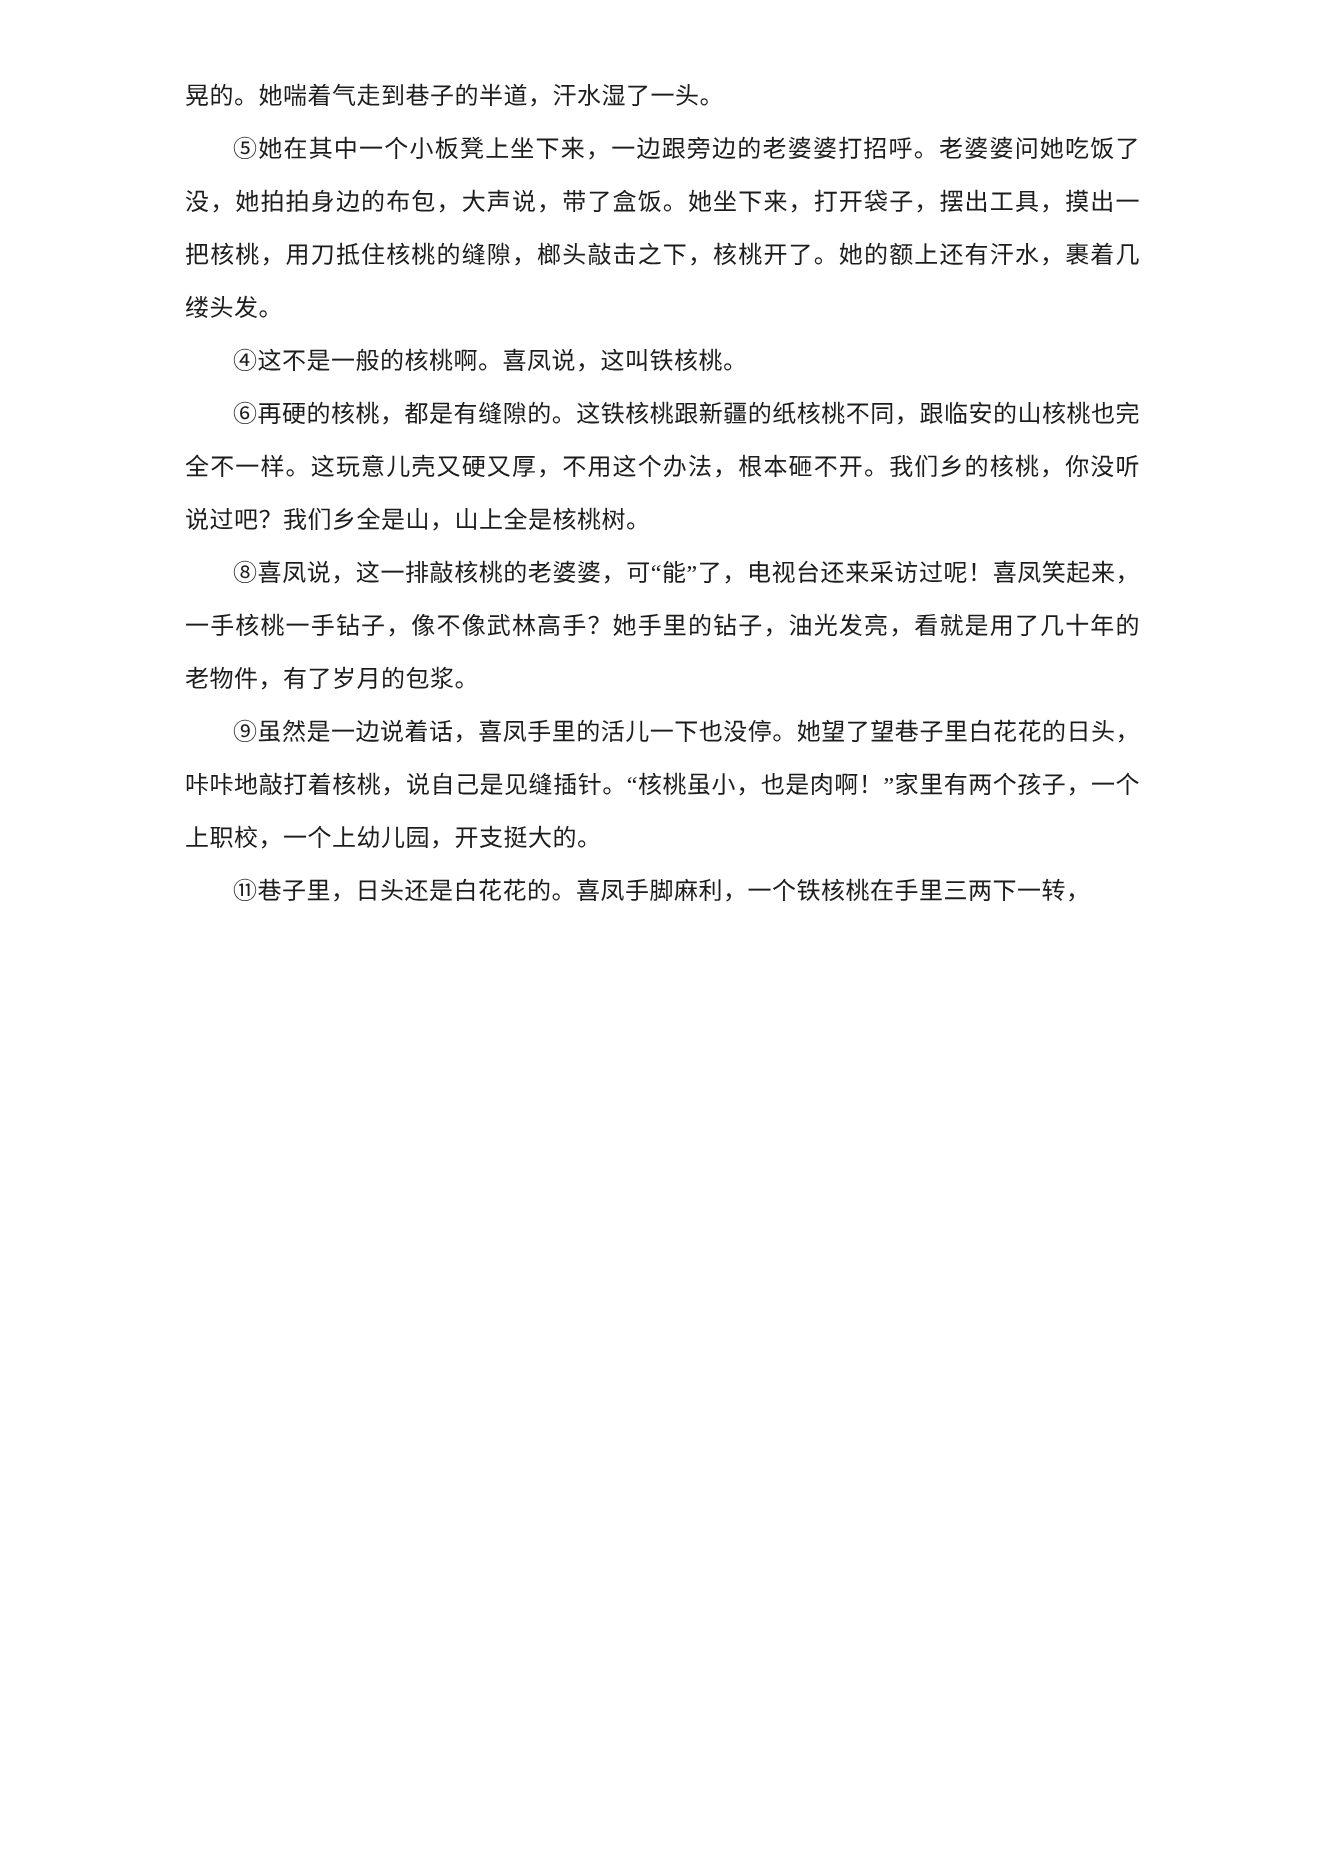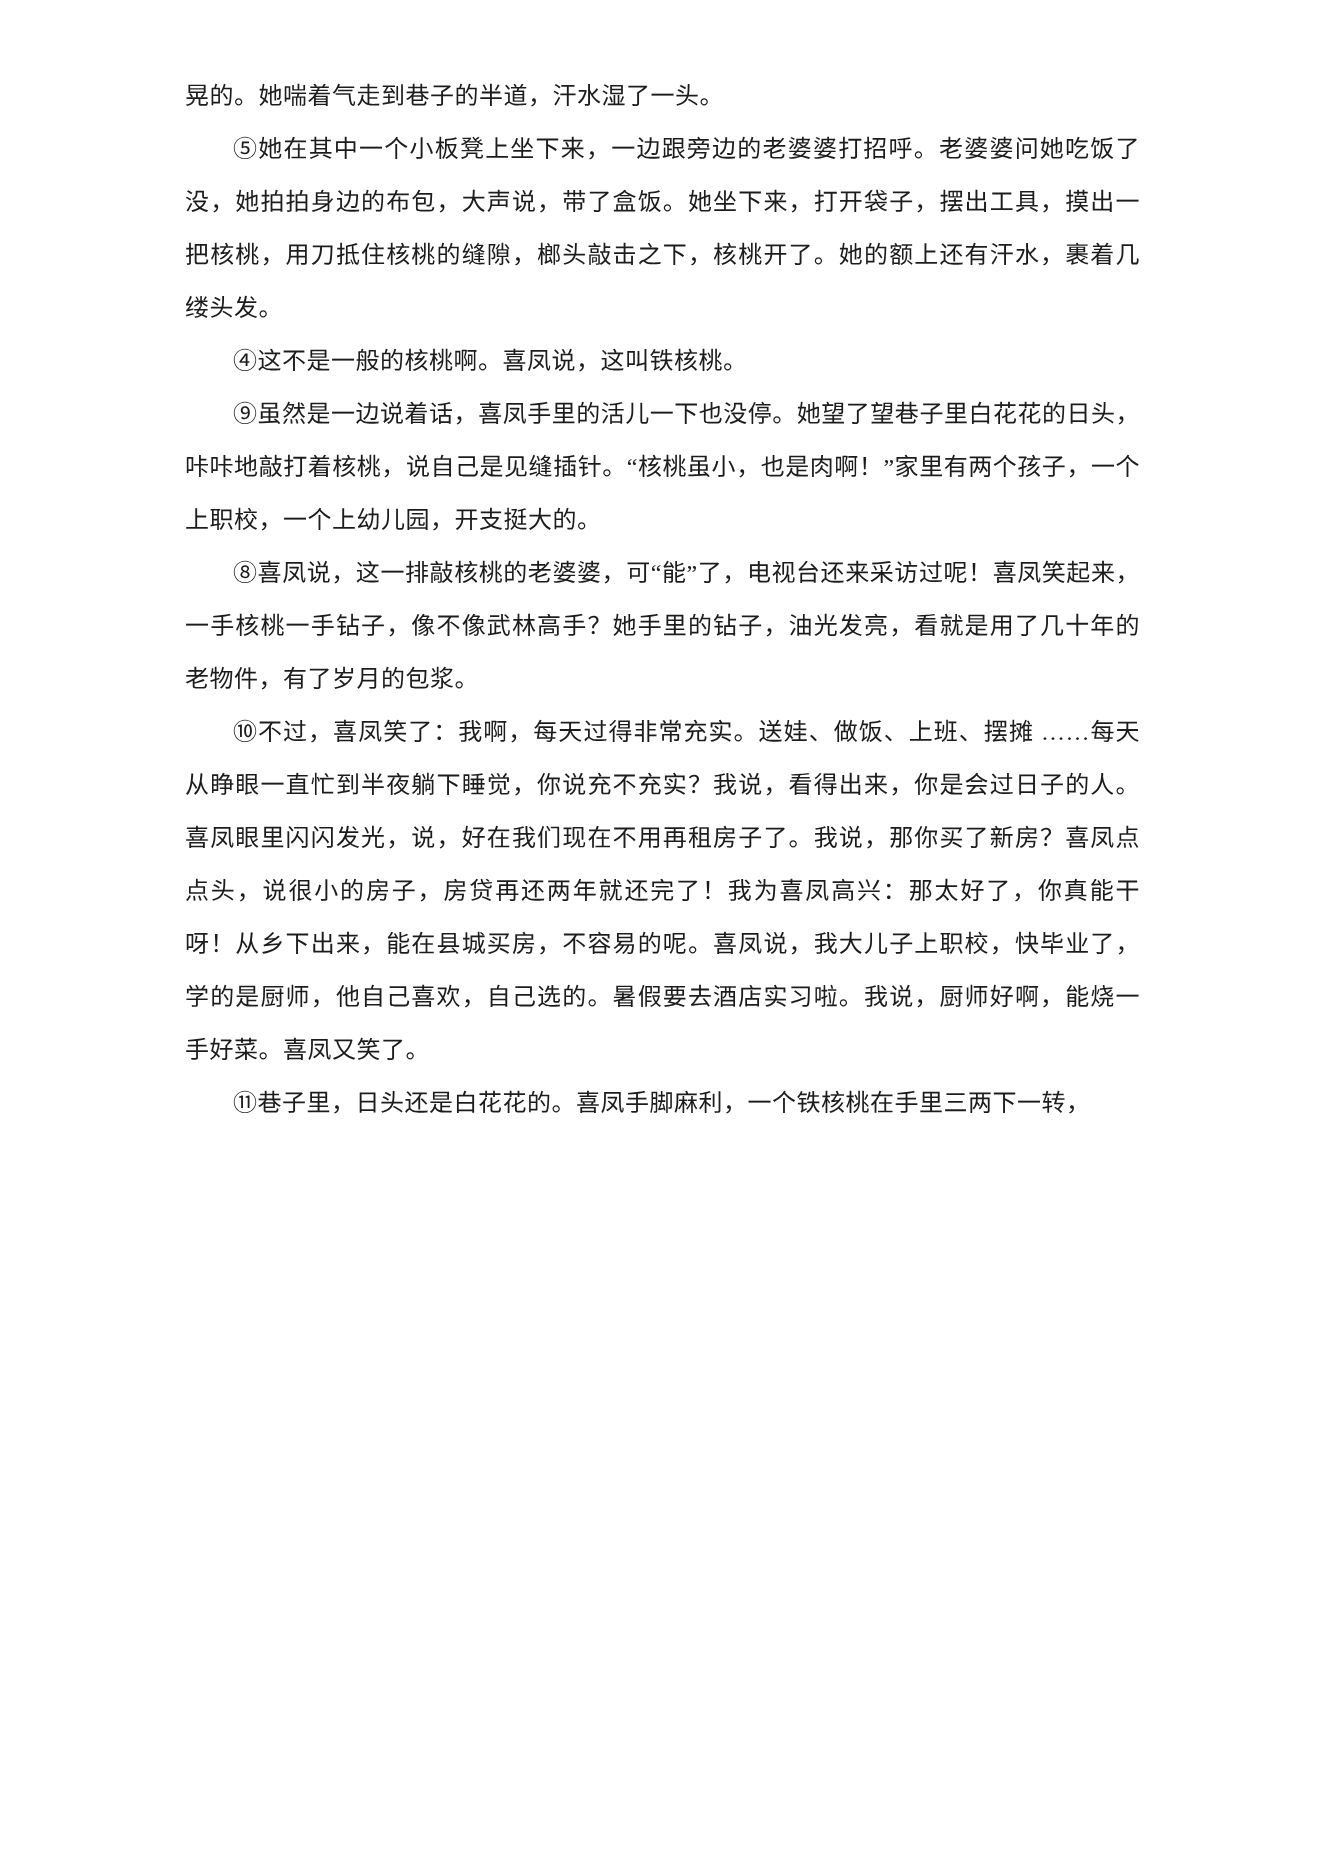--- a/index.html
+++ b/index.html
@@ -39,19 +39,19 @@
   }
 </style>
 </head>
 <body>
 
 <div class="page">
   <main class="doc-body">
     <p>晃的。她喘着气走到巷子的半道，汗水湿了一头。</p>
     <p class="indent">⑤她在其中一个小板凳上坐下来，一边跟旁边的老婆婆打招呼。老婆婆问她吃饭了没，她拍拍身边的布包，大声说，带了盒饭。她坐下来，打开袋子，摆出工具，摸出一把核桃，用刀抵住核桃的缝隙，榔头敲击之下，核桃开了。她的额上还有汗水，裹着几缕头发。</p>
     <p class="indent">④这不是一般的核桃啊。喜凤说，这叫铁核桃。</p>
+    <p class="indent">⑥再硬的核桃，都是有缝隙的。这铁核桃跟新疆的纸核桃不同，跟临安的山核桃也完全不一样。这玩意儿壳又硬又厚，不用这个办法，根本砸不开。我们乡的核桃，你没听说过吧？我们乡全是山，山上全是核桃树。</p>
+    <p class="indent">⑧喜凤说，这一排敲核桃的老婆婆，可“能”了，电视台还来采访过呢！喜凤笑起来，一手核桃一手钻子，像不像武林高手？她手里的钻子，油光发亮，看就是用了几十年的老物件，有了岁月的包浆。</p>
     <p class="indent">⑨虽然是一边说着话，喜凤手里的活儿一下也没停。她望了望巷子里白花花的日头，咔咔地敲打着核桃，说自己是见缝插针。“核桃虽小，也是肉啊！”家里有两个孩子，一个上职校，一个上幼儿园，开支挺大的。</p>
-    <p class="indent">⑧喜凤说，这一排敲核桃的老婆婆，可“能”了，电视台还来采访过呢！喜凤笑起来，一手核桃一手钻子，像不像武林高手？她手里的钻子，油光发亮，看就是用了几十年的老物件，有了岁月的包浆。</p>
-    <p class="indent">⑩不过，喜凤笑了：我啊，每天过得非常充实。送娃、做饭、上班、摆摊 ……每天从睁眼一直忙到半夜躺下睡觉，你说充不充实？我说，看得出来，你是会过日子的人。喜凤眼里闪闪发光，说，好在我们现在不用再租房子了。我说，那你买了新房？喜凤点点头，说很小的房子，房贷再还两年就还完了！我为喜凤高兴：那太好了，你真能干呀！从乡下出来，能在县城买房，不容易的呢。喜凤说，我大儿子上职校，快毕业了，学的是厨师，他自己喜欢，自己选的。暑假要去酒店实习啦。我说，厨师好啊，能烧一手好菜。喜凤又笑了。</p>
     <p class="indent">⑪巷子里，日头还是白花花的。喜凤手脚麻利，一个铁核桃在手里三两下一转，</p>
     <p class="indent"></p>
   </main>
 </div>
 
 </body></html>

